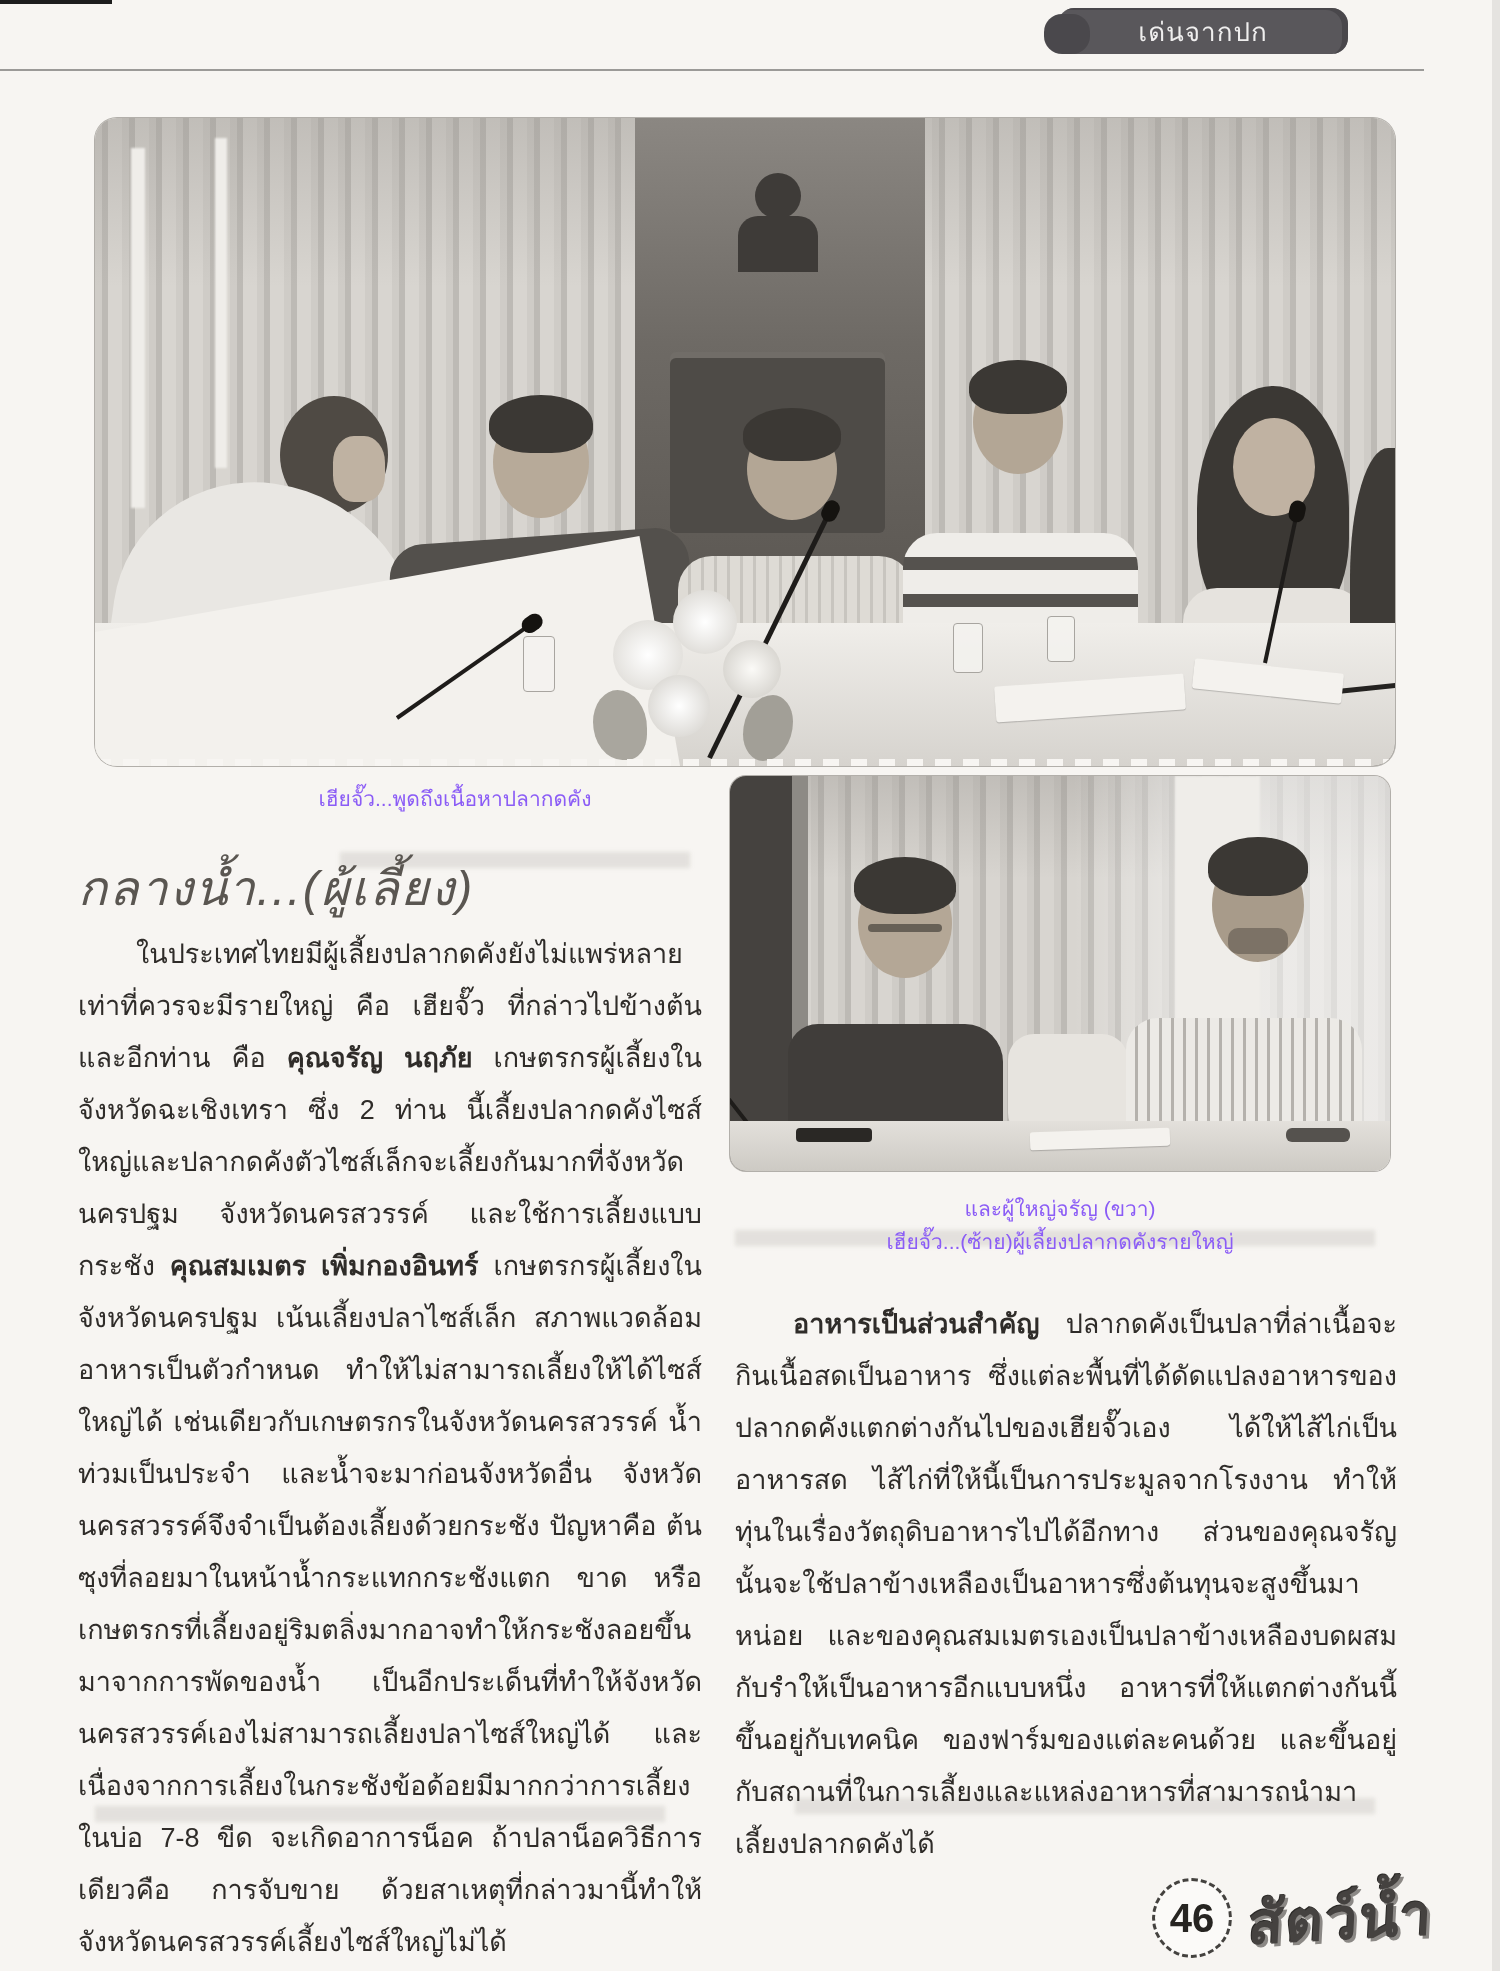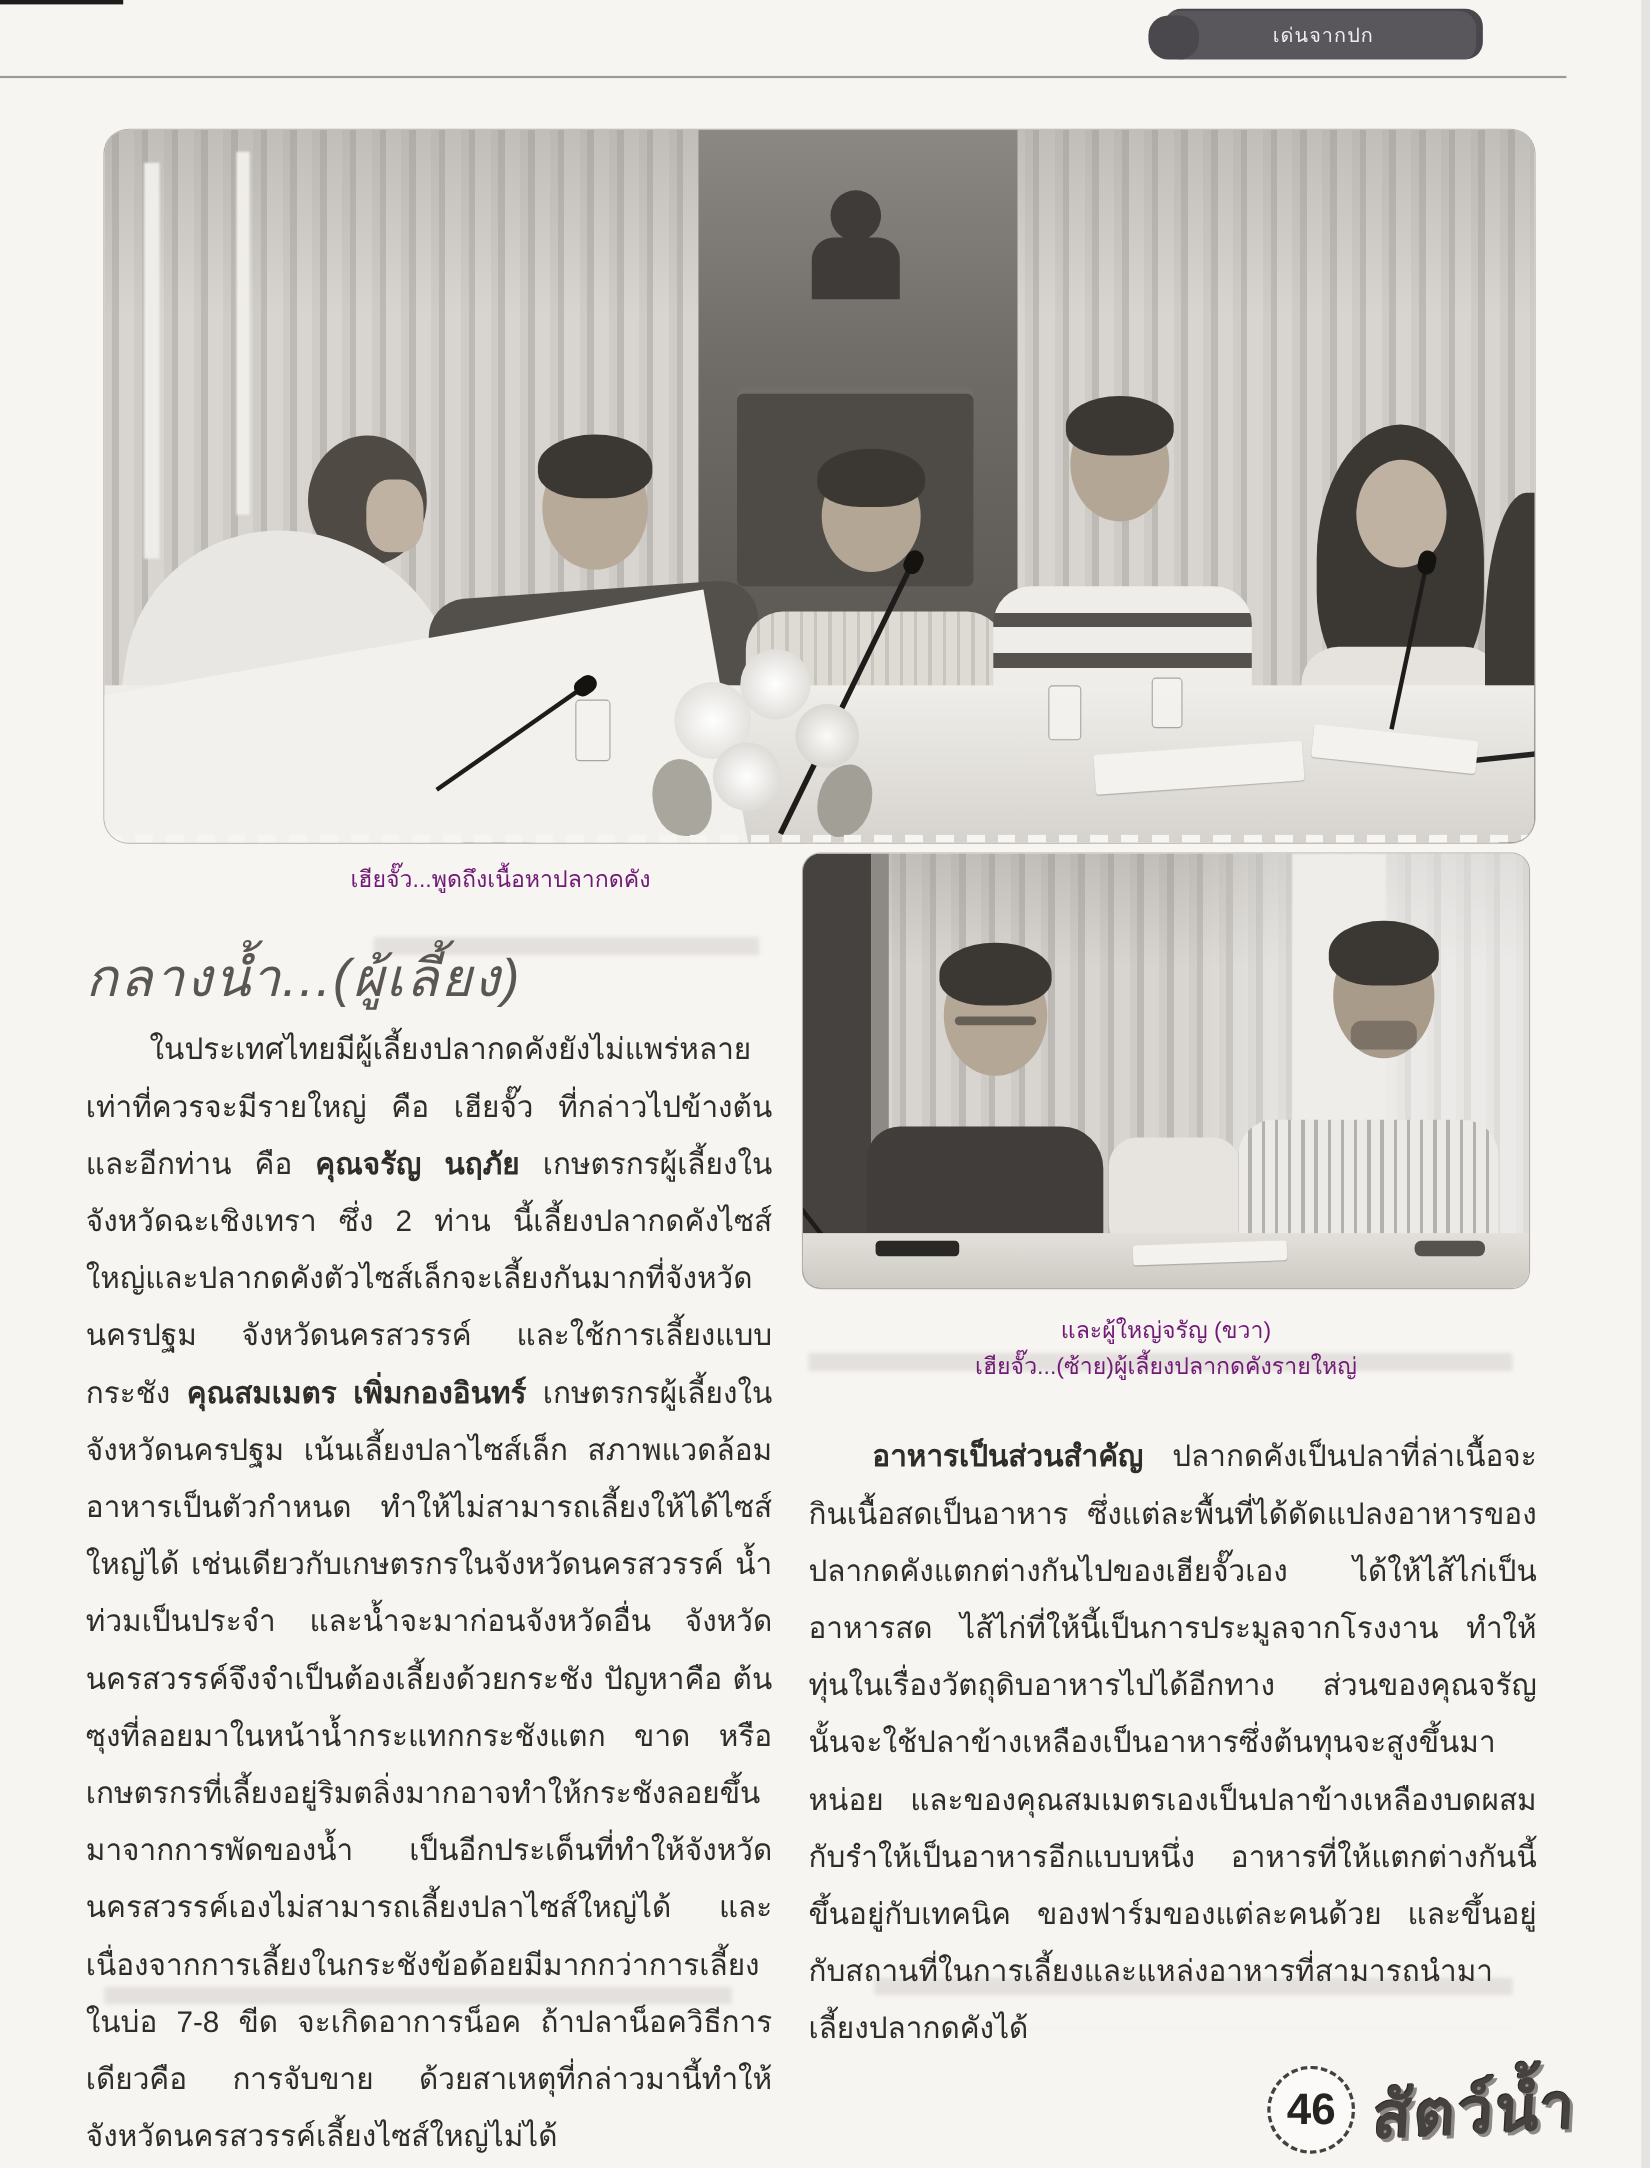--- a/index.html
+++ b/index.html
@@ -10,21 +10,21 @@
     color:#2f2c29;
   }
   .abs{position:absolute;}
 
   
   .top-sliver{left:0;top:0;width:112px;height:4px;background:#1d1d1d;}
   .header-rule{left:0;top:69px;width:1424px;height:2px;background:#9b9a98;}
   .badge{
     left:1058px;top:8px;width:290px;height:46px;background:#59575b;
     border-radius:16px;display:flex;align-items:center;justify-content:center;
-    color:#efeeee;font-size:18px;letter-spacing:1px;z-index:3;
+    color:#efeeee;font-size:26px;letter-spacing:1px;z-index:3;
     box-shadow:-6px 2px 0 rgba(60,58,62,.55) inset;
   }
   .badge::before{
     content:"";position:absolute;left:-14px;top:6px;width:46px;height:40px;
     background:#4a484c;border-radius:18px;z-index:-1;
   }
 
   
   .bleed{
     background:repeating-linear-gradient(0deg,transparent 0 30px,rgba(125,120,112,.16) 30px 46px);
@@ -71,21 +71,21 @@
   .torso{border-radius:34px;}
 
   
   .photo2{left:730px;top:776px;width:660px;height:395px;border-radius:16px;}
   .photo2 .bright{
     position:absolute;inset:0;
     background:linear-gradient(90deg,rgba(255,255,255,0) 52%,rgba(255,255,255,.5) 72%);
   }
 
   
-  .caption{font-size:21px;color:#701a75;text-align:center;z-index:2;}
+  .caption{font-size:21px;color:#8b5cf6;text-align:center;z-index:2;}
   .article-heading{
     left:78px;top:850px;font-size:48px;color:#5a5651;font-style:italic;
     letter-spacing:2px;z-index:2;
   }
   .col{font-size:27px;line-height:52px;text-align:justify;z-index:2;}
   .col p{margin:0;text-indent:58px;}
   .col b{font-weight:bold;}
   .col-left{left:78px;top:928px;width:624px;}
   .col-right{left:735px;top:1298px;width:662px;}
 

